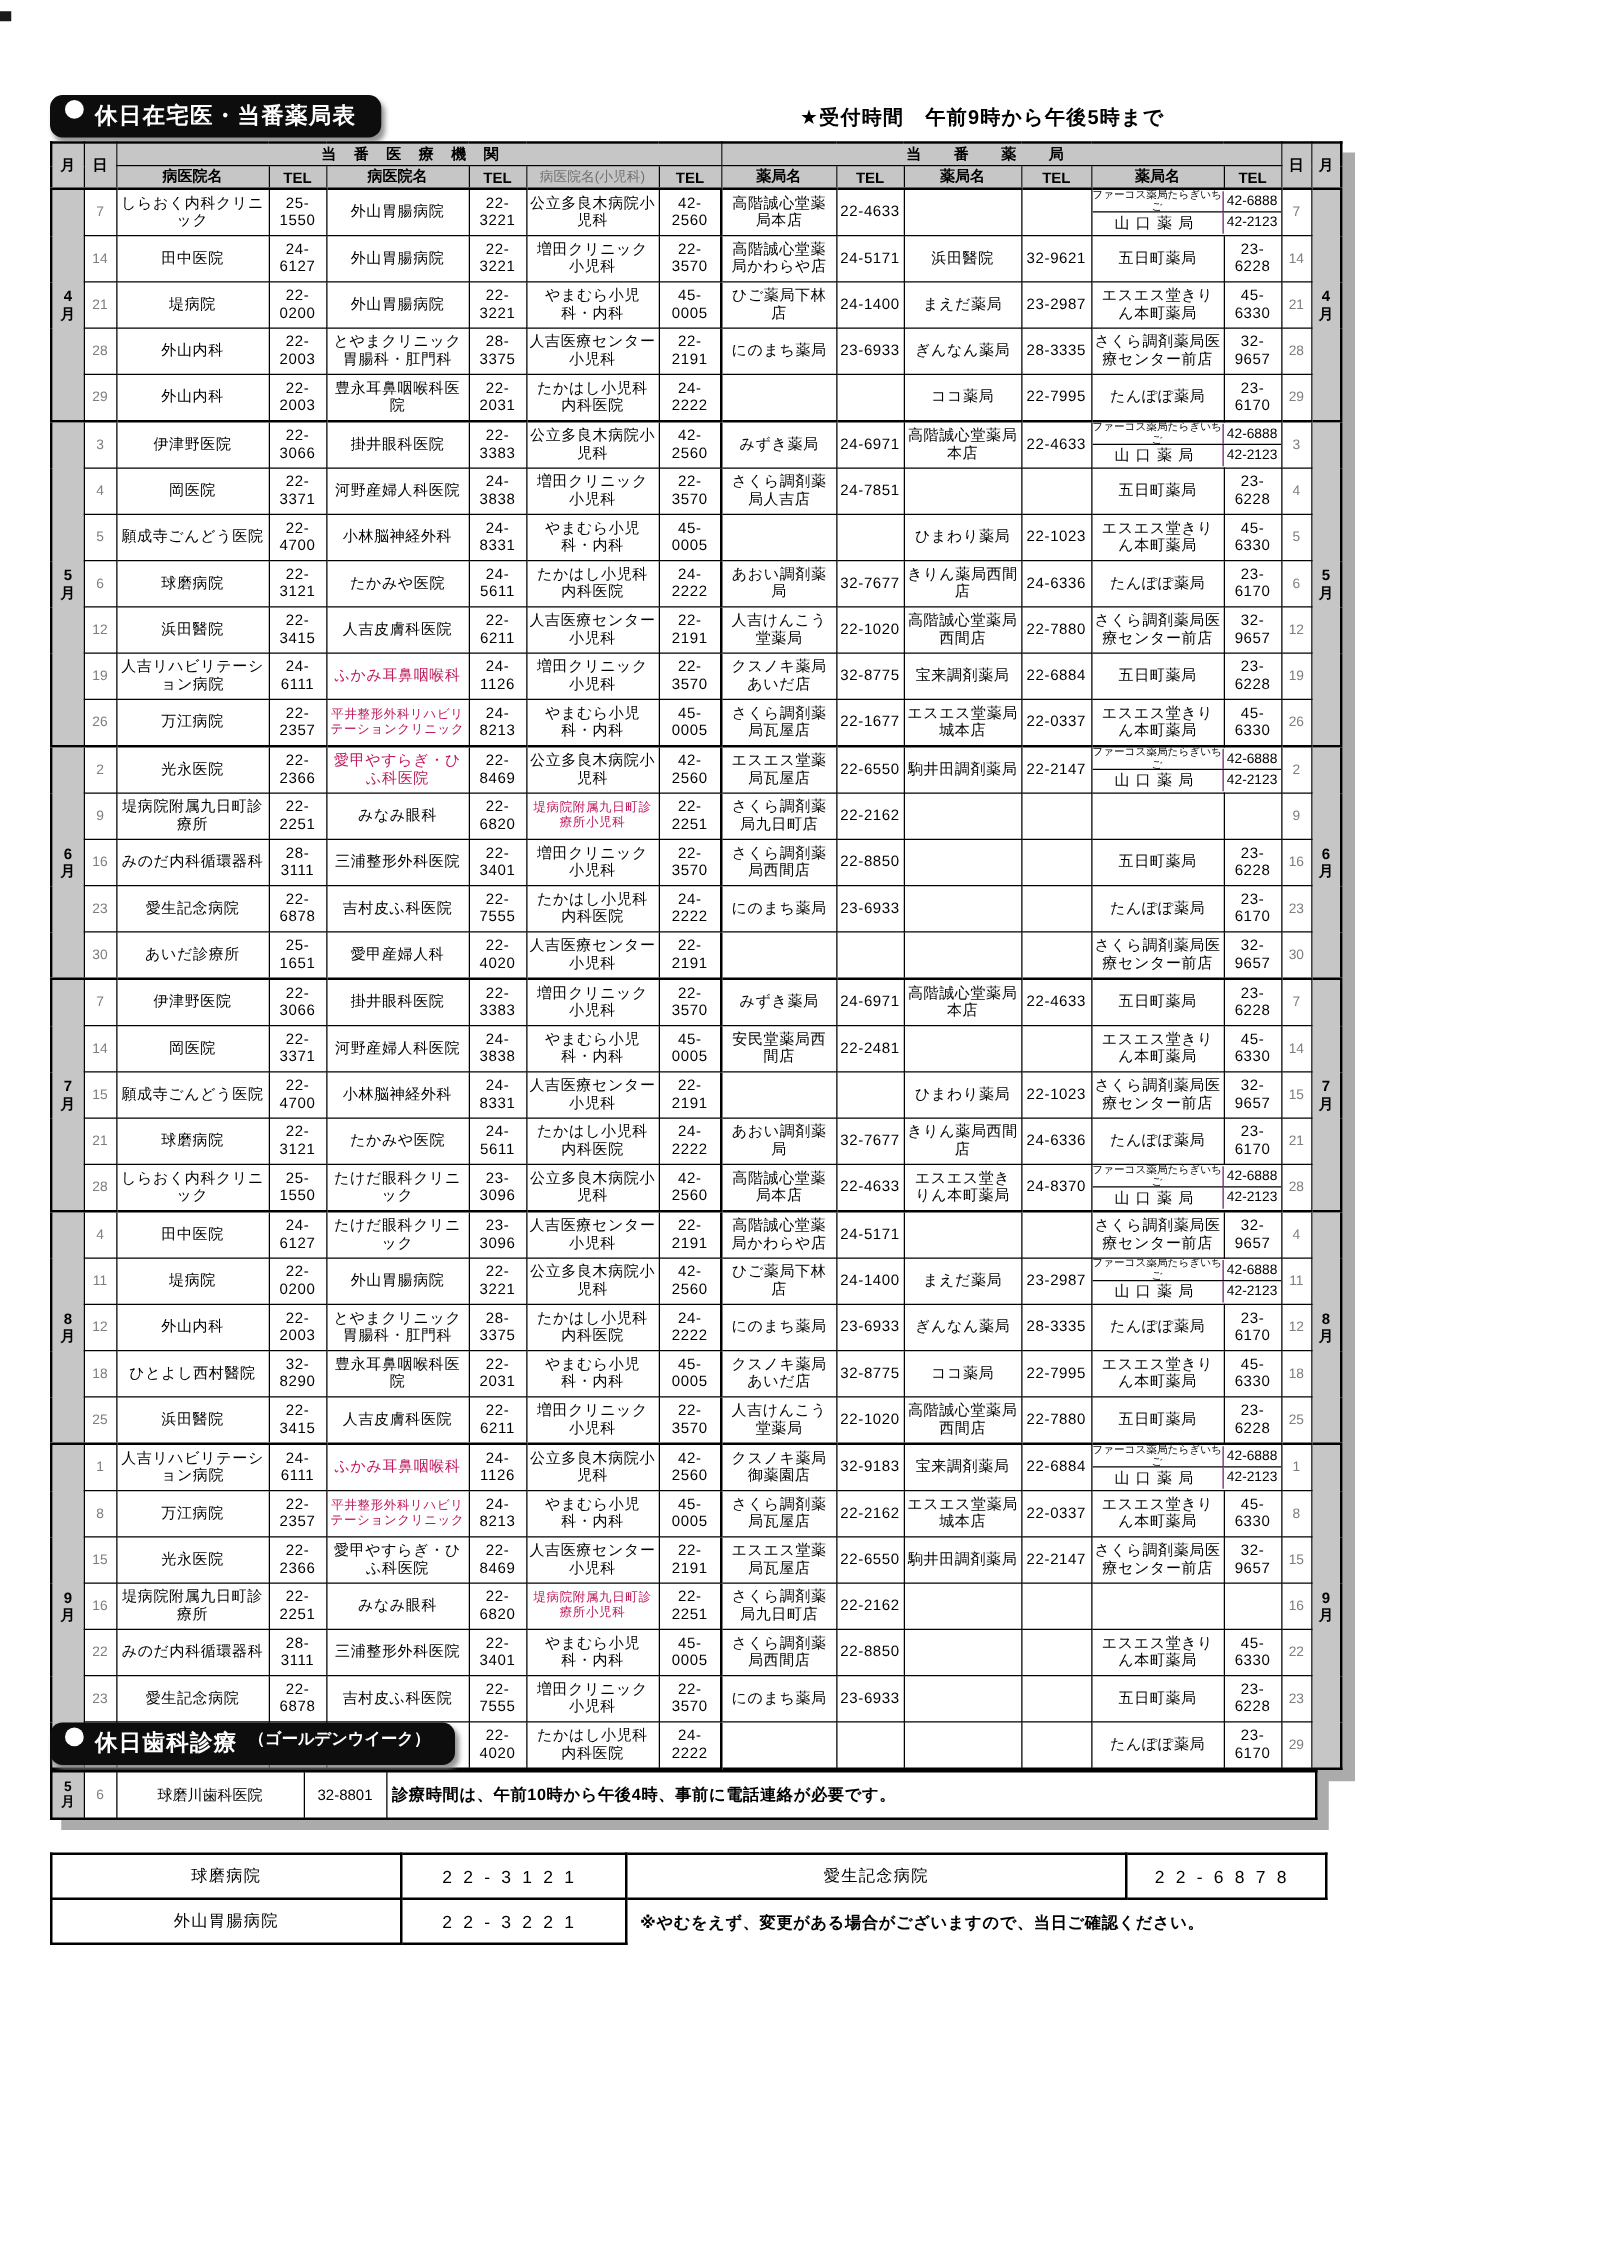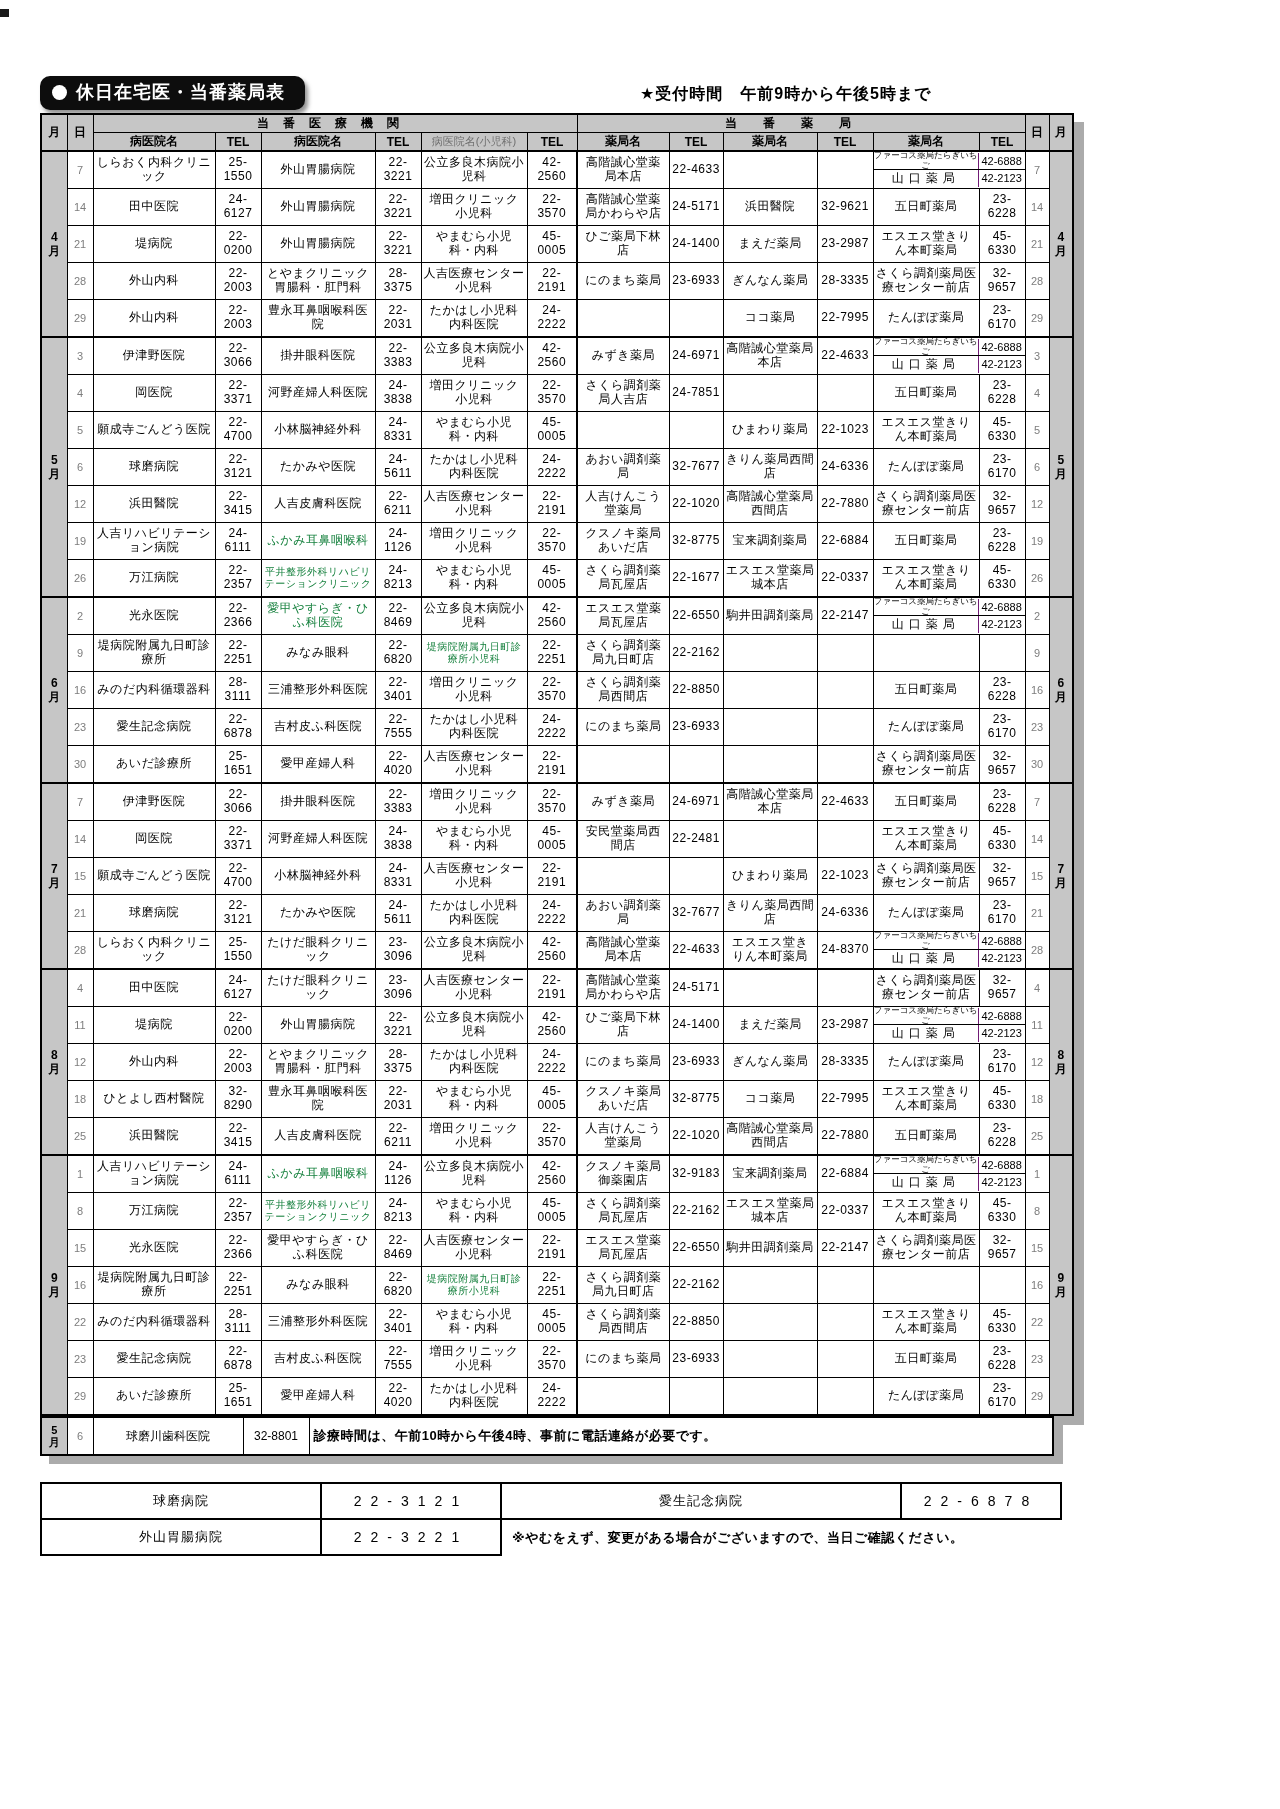--- a/index.html
+++ b/index.html
@@ -2,21 +2,21 @@
 <html><head>
 <meta charset="utf-8">
 <style>
   html,body{margin:0;padding:0;background:#fff;}
   body{width:1280px;height:1809px;position:relative;
        font-family:"Liberation Sans","DejaVu Sans",sans-serif;color:#000;}
   #page{position:absolute;inset:0;background:#fff;}
 
   
   .chip{position:absolute;background:#0d0d0d;color:#fff;border-radius:10px;
-        display:flex;align-items:center;gap:9px;padding:4px 20px 6px 12px;
+        display:flex;align-items:flex-start;gap:9px;padding:4px 20px 6px 12px;
         box-shadow:3px 4px 4px rgba(120,120,120,.8);}
   .chip .dot{width:15px;height:15px;border-radius:50%;background:#fff;flex:0 0 auto;}
   .chip .t{font-size:18px;font-weight:bold;letter-spacing:1px;white-space:nowrap;}
   .chip .t2{font-size:13px;font-weight:bold;white-space:nowrap;}
 
   #reception{position:absolute;left:640px;top:84px;font-size:16px;font-weight:bold;letter-spacing:1px;}
 
   
   #main-table{position:absolute;left:40px;top:113px;width:1012px;
               border-collapse:collapse;table-layout:fixed;
@@ -29,21 +29,21 @@
   #main-table thead .grp2{letter-spacing:26px;}
   #main-table thead .ped{color:#6f6f6f;font-size:11px;font-weight:normal;}
   #main-table td{height:34px;font-size:12px;line-height:1.15;}
   #main-table td.nm{letter-spacing:0.5px;}
   #main-table td.tel{font-size:12px;letter-spacing:0.5px;}
   #main-table td.day{color:#7d7d7d;font-size:11px;}
   #main-table td.mon{background:#c6c6c6;font-weight:bold;font-size:12px;padding:0;}
   #main-table td.mon .v{display:flex;flex-direction:column;align-items:center;line-height:1.2;}
   #main-table tr.mstart td{border-top:2px solid #000;}
   #main-table td.secL{border-left:2px solid #000;}
-  #main-table td.muted{color:#15803d;}
+  #main-table td.muted{color:#be185d;}
   #main-table td.small{font-size:10px;line-height:1.2;}
   
   #main-table td.split{padding:0;}
   .split .r{display:flex;align-items:stretch;height:16px;}
   .split .r.b{border-top:1px solid #000;height:17px;}
   .split .sn{width:69%;display:flex;align-items:center;justify-content:center;
              border-right:1px solid #701a75;font-size:8.5px;}
   .split .r.b .sn{font-size:12px;letter-spacing:5px;}
   .split .st{flex:1;display:flex;align-items:center;justify-content:center;font-size:11px;}
 
@@ -788,20 +788,25 @@
           <td class="tel"></td>
           <td class="nm"></td>
           <td class="tel"></td>
           <td class="nm">たんぽぽ薬局</td>
           <td class="tel">23-6170</td>
           <td class="day">29</td>
         </tr>
       </tbody>
   </table>
 
+  <div class="chip" style="left:40px;top:1378px;">
+    <span class="dot"></span>
+    <span class="t">休日歯科診療</span>
+    <span class="t2">（ゴールデンウイーク）</span>
+  </div>
 
   <table id="dental-table">
     <colgroup>
       <col style="width:26px">
         <col style="width:26px">
         <col style="width:150px">
       <col style="width:66px">
         <col style="width:744px">
     </colgroup>
     <tbody>

